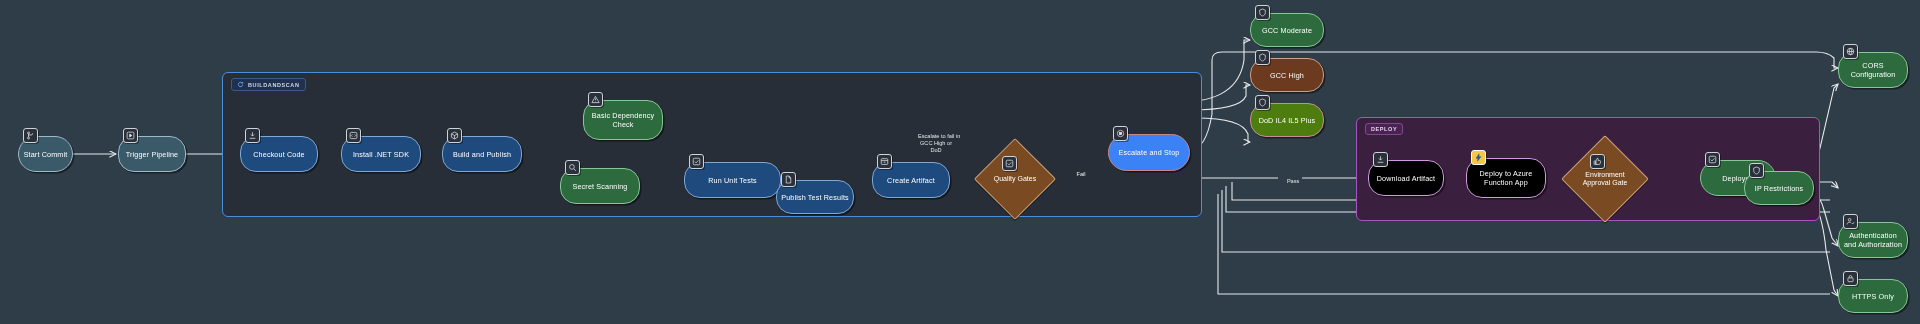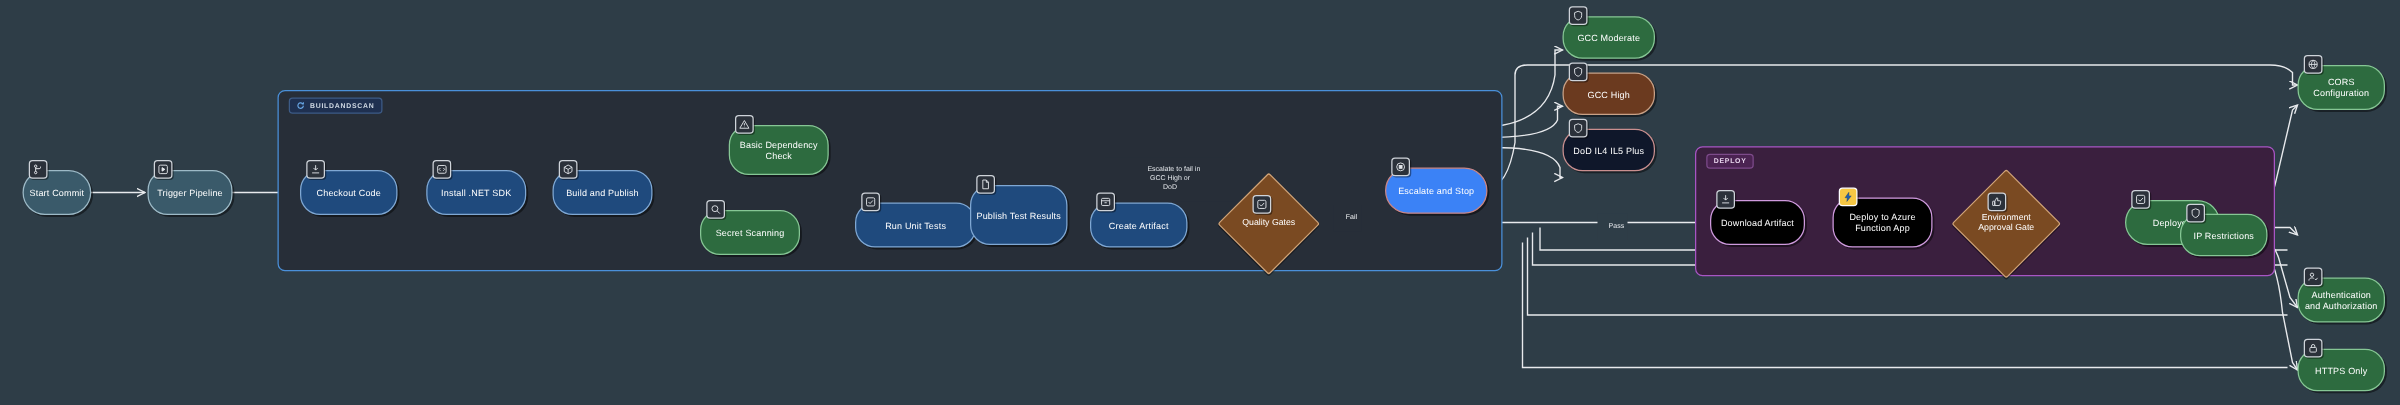--- a/index.html
+++ b/index.html
@@ -33,21 +33,21 @@
     border-radius:16px;border:1px solid rgba(255,255,255,.55);
     box-shadow:1.5px 1.5px 0 rgba(0,0,0,.45);
     padding:2px 3px;color:#ffffff;
   }
   .n-blue{background:#1f4a7d;border-color:#7fa8d4;}
   .n-green{background:#2d6b3f;border-color:#86c795;}
   .n-teal{background:#3a5a6a;border-color:#9dbac7;}
   .n-purple{background:#000000;border-color:#cf9ade;}
   .n-darkred{background:#3b82f6;border-color:#c98686;}
   .n-brown{background:#6b3a1f;border-color:#c9a186;}
-  .n-maroon{background:#0f172a;border-color:#c98f8f;}
+  .n-maroon{background:#4d7c0f;border-color:#c98f8f;}
   .n-stadium{border-radius:22px;}
 
   
   .diamond{position:absolute;}
   .diamond .dshape{
     position:absolute;inset:0;
     background:#7a4a22;border:1px solid #d0a377;
     transform:rotate(45deg);border-radius:2px;
     box-shadow:1px 1px 0 rgba(0,0,0,.4);
   }
@@ -244,21 +244,21 @@
   <div class="node n-blue" style="left:684px;top:162px;width:97px;height:36px;">
     <span class="nicon">
       <svg viewBox="0 0 16 16" fill="none" stroke="#e4e7eb" stroke-width="1.3">
         <rect x="2.2" y="2.2" width="11.6" height="11.6" rx="2"></rect>
           <path d="M5 8.2l2.2 2.2L11.2 6"></path>
       </svg>
     </span>
     <span>Run Unit Tests</span>
   </div>
 
-  <div class="node n-blue" style="left:776px;top:148px;width:78px;height:48px;">
+  <div class="node n-blue" style="left:776px;top:180px;width:78px;height:34px;">
     <span class="nicon">
       <svg viewBox="0 0 16 16" fill="none" stroke="#e4e7eb" stroke-width="1.3">
         <path d="M4 1.8h5l3 3v9.4H4z"></path>
           <path d="M9 1.8v3.2h3"></path>
       </svg>
     </span>
     <span>Publish Test Results</span>
   </div>
 
   <div class="node n-blue" style="left:872px;top:162px;width:78px;height:36px;">

